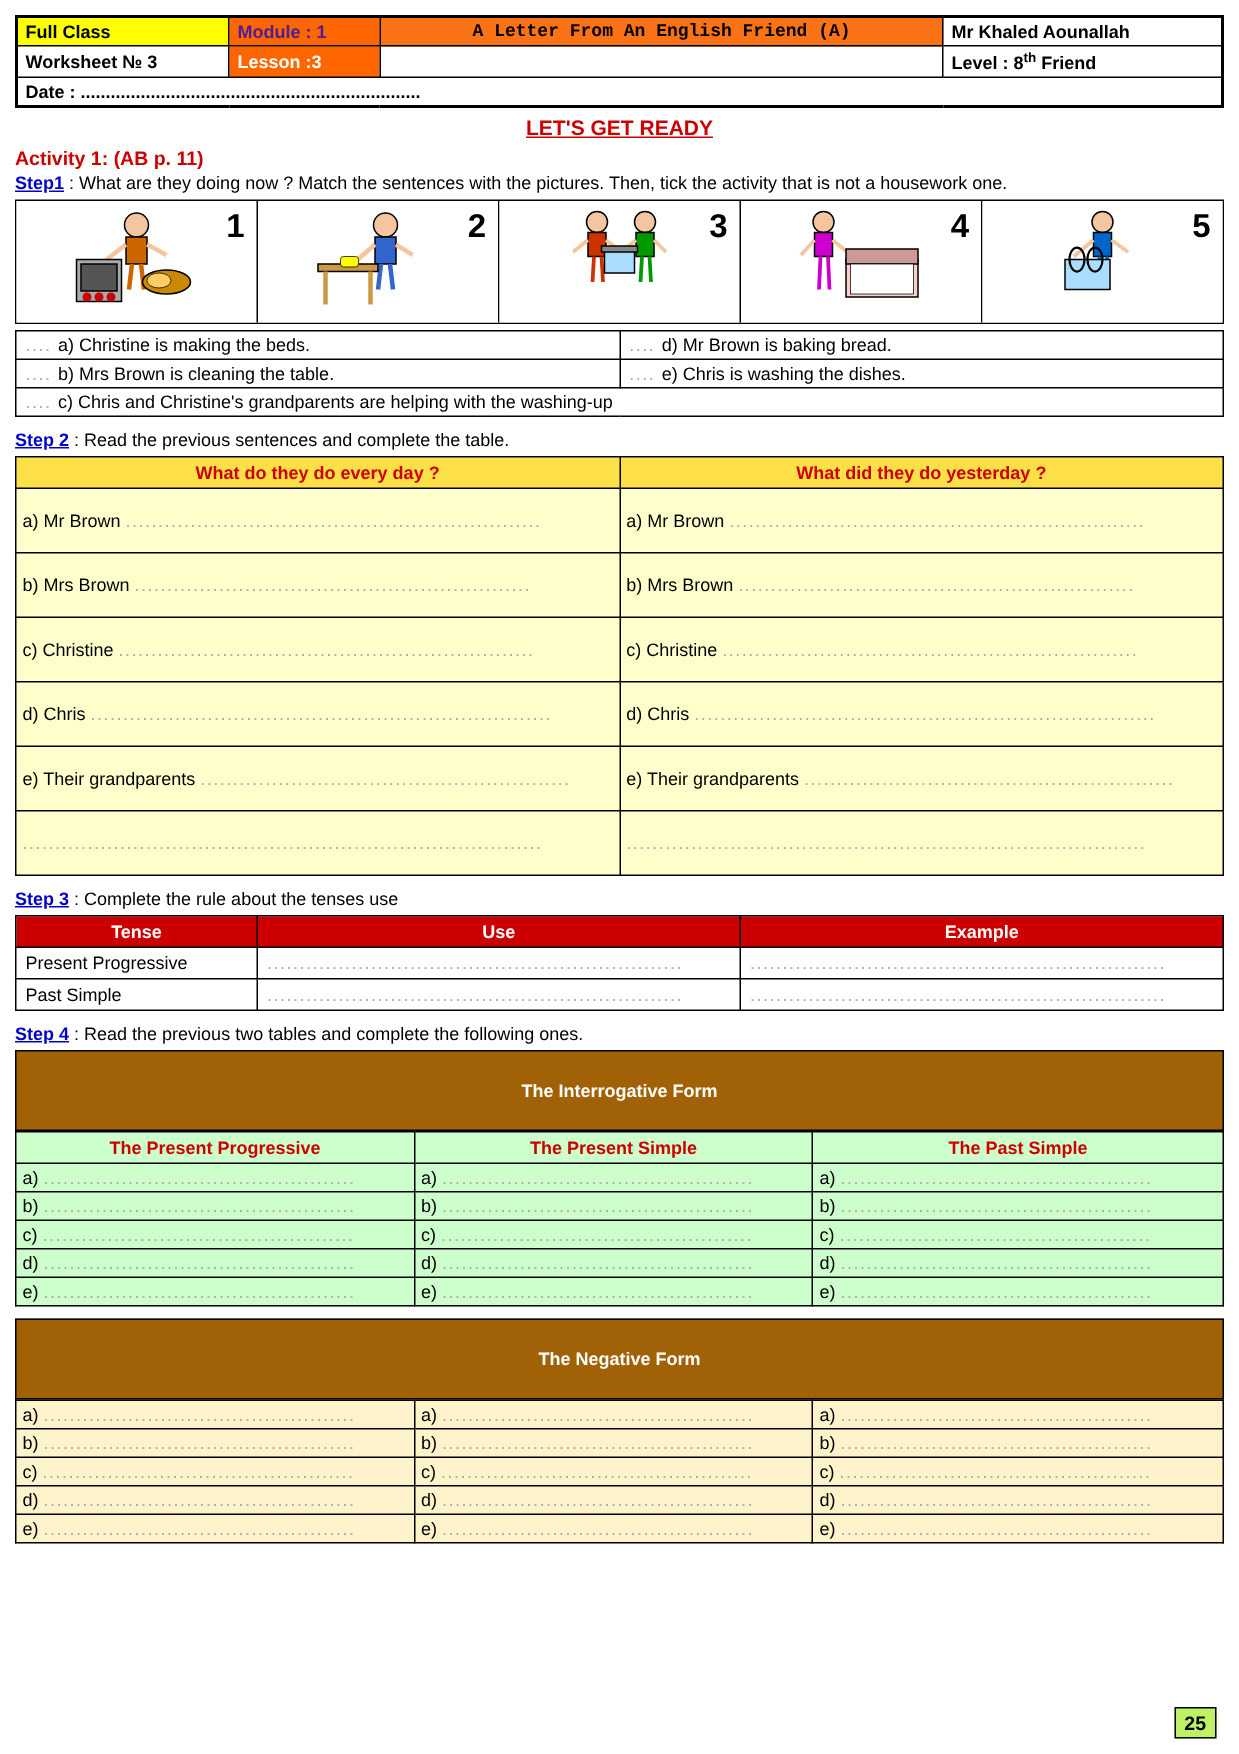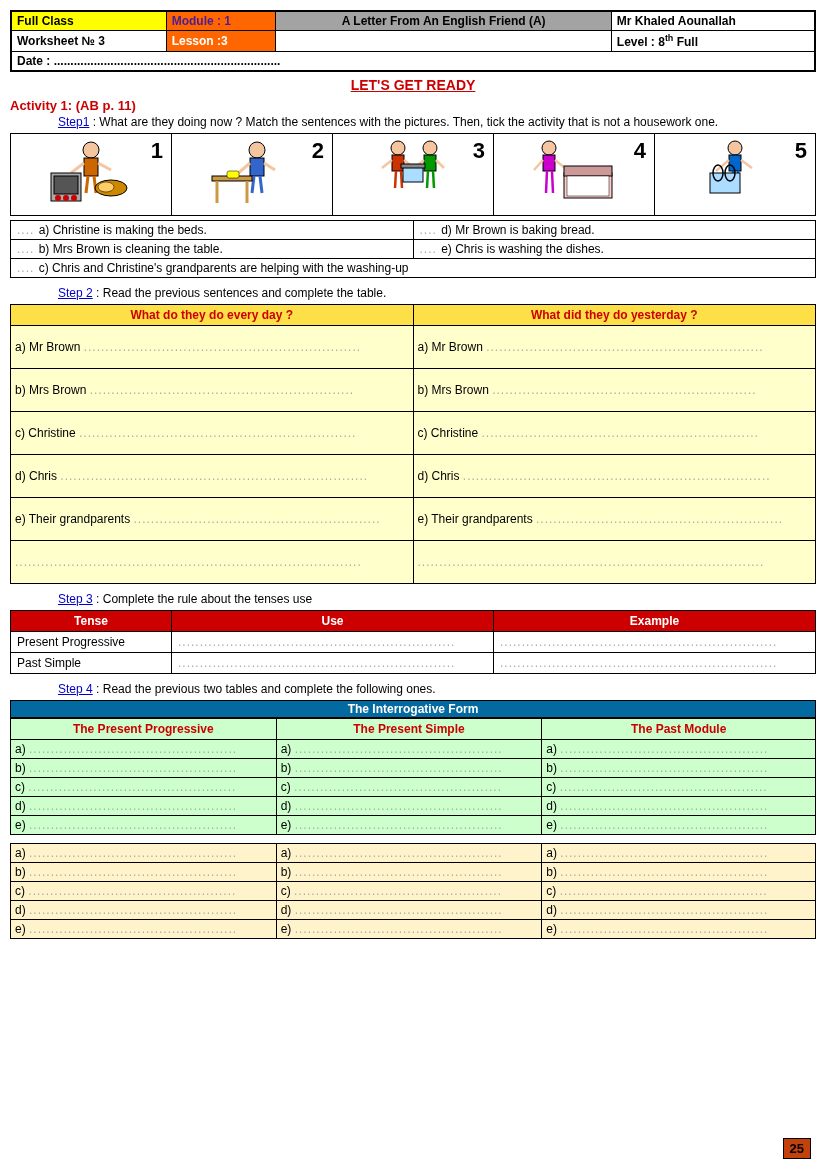--- a/index.html
+++ b/index.html
@@ -21,21 +21,21 @@
       margin-bottom: 2px;
     }
     .header-table td {
       border: 1px solid #000;
       padding: 2px 5px;
       font-weight: bold;
       font-size: 12px;
     }
     .cell-fullclass { background: #ffff00; color: #000; }
     .cell-module { background: #ff6600; color: #4c1d95; }
-    .cell-title { background: #a3a3a3; text-align: center; font-size: 12px; }
+    .cell-title { background: #f97316; text-align: center; font-size: 12px; font-family: Liberation Mono, monospace; }
     .cell-teacher { background: #fff; font-size: 11px; }
     .cell-worksheet { background: #fff; }
     .cell-lesson { background: #ff6600; color: #fff; }
     .cell-level { background: #fff; }
 
     
     .section-title {
       text-align: center;
       font-weight: bold;
       color: #cc0000;
@@ -48,24 +48,23 @@
     .activity-label {
       color: #cc0000;
       font-weight: bold;
       font-size: 13px;
       margin-bottom: 2px;
     }
 
     
     .step-label {
       color: #0000cc;
-      font-weight: normal;
+      font-weight: bold;
       text-decoration: underline;
       font-size: 12px;
-      margin-left: 48px;
     }
     .step-text { font-size: 12px; margin-bottom: 4px; }
 
     
     .images-row {
       display: flex;
       border: 1px solid #000;
       margin-bottom: 4px;
     }
     .image-cell {
@@ -147,24 +146,24 @@
       background: #fff;
     }
     .step3-table .tense-col { background: #fff; }
 
     
     .step4-section {
       margin-bottom: 8px;
     }
     .form-title {
       text-align: center;
-      background: #0369a1;
+      background: #a16207;
       color: #fff;
       font-weight: bold;
-      padding: 1px;
+      padding: 19px;
       border: 1px solid #000;
       font-size: 12px;
     }
     .form-table {
       width: 100%;
       border-collapse: collapse;
       font-size: 12px;
     }
     .form-table th {
       border: 1px solid #000;
@@ -180,21 +179,21 @@
       background: #ccffcc;
       vertical-align: top;
     }
     .dots { color: #aaa; letter-spacing: 1px; }
 
     
     .page-number {
       position: absolute;
       bottom: 10px;
       right: 15px;
-      background: #c2410c;
+      background: #bef264;
       border: 1px solid #000;
       padding: 2px 6px;
       font-weight: bold;
       font-size: 13px;
     }
 
     sup { font-size: 9px; }
     .negative-table td { background: #fff3cc; }
   </style>
 </head>
@@ -208,21 +207,21 @@
     <td class="cell-title" colspan="1">A Letter From An English Friend (A)</td>
     <td class="cell-teacher">Mr Khaled Aounallah</td>
   </tr>
   <tr>
     <td class="cell-worksheet">
       <span>Worksheet №</span>&nbsp;<span>3</span>
     </td>
     <td class="cell-lesson">Lesson :3</td>
     <td colspan="1"></td>
     <td class="cell-level">
-      <span>Level : 8</span><sup>th</sup><span> Full</span>
+      <span>Level : 8</span><sup>th</sup><span> Friend</span>
     </td>
   </tr>
   <tr>
     <td colspan="4" class="date-row">
       <span>Date :</span> ....................................................................
     </td>
   </tr>
 </tbody>
   </table>
 
@@ -429,21 +428,21 @@
   <span>: Read the previous two tables and complete the following ones.</span>
 </div>
 
 <div class="step4-section">
   <div class="form-title">The Interrogative Form</div>
   <table class="form-table">
     <tbody>
         <tr>
       <th width="33%">The Present Progressive</th>
       <th width="33%">The Present Simple</th>
-      <th width="34%">The Past Module</th>
+      <th width="34%">The Past Simple</th>
     </tr>
     <tr>
       <td>a) <span class="dots">................................................</span></td>
       <td>a) <span class="dots">................................................</span></td>
       <td>a) <span class="dots">................................................</span></td>
     </tr>
     <tr>
       <td>b) <span class="dots">................................................</span></td>
       <td>b) <span class="dots">................................................</span></td>
       <td>b) <span class="dots">................................................</span></td>
@@ -461,20 +460,21 @@
     <tr>
       <td>e) <span class="dots">................................................</span></td>
       <td>e) <span class="dots">................................................</span></td>
       <td>e) <span class="dots">................................................</span></td>
     </tr>
   </tbody>
     </table>
 </div>
 
 <div class="step4-section">
+  <div class="form-title">The Negative Form</div>
   <table class="form-table negative-table">
     <tbody>
         <tr>
       <td width="33%">a) <span class="dots">................................................</span></td>
       <td width="33%">a) <span class="dots">................................................</span></td>
       <td width="34%">a) <span class="dots">................................................</span></td>
     </tr>
     <tr>
       <td>b) <span class="dots">................................................</span></td>
       <td>b) <span class="dots">................................................</span></td>

